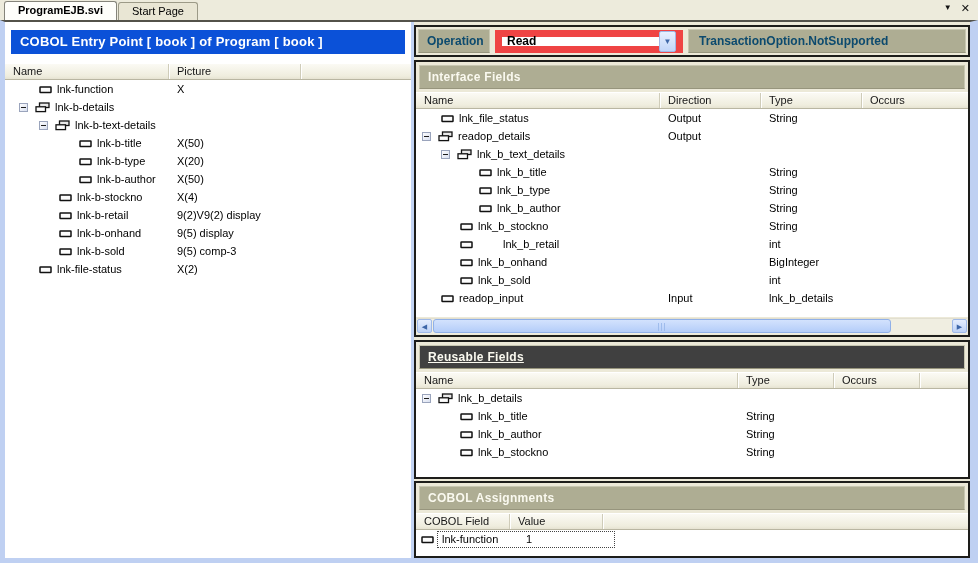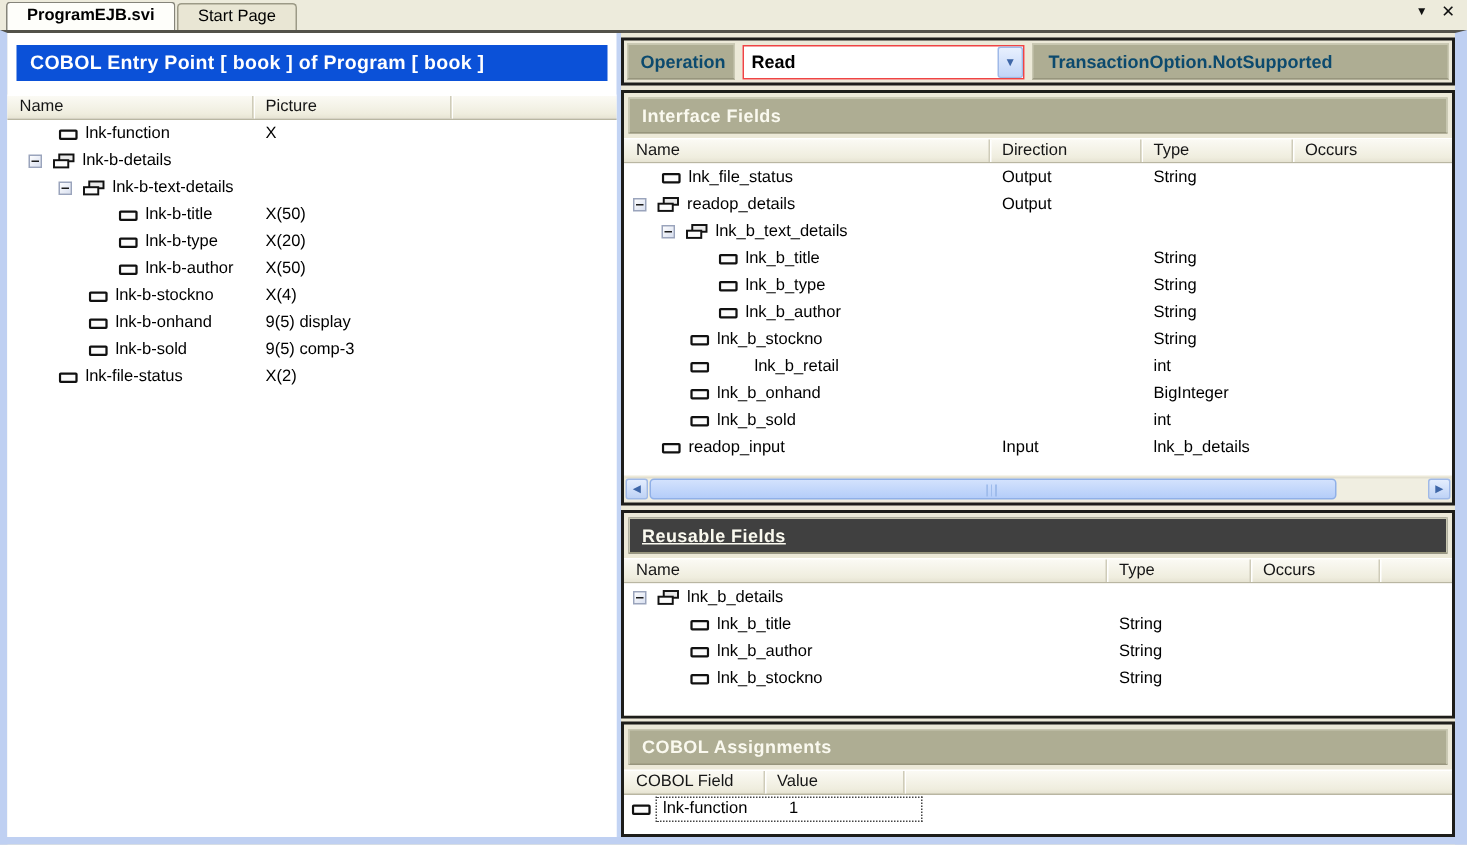--- a/index.html
+++ b/index.html
@@ -49,21 +49,21 @@
   .right-pane { flex:1; display:flex; flex-direction:column; padding-top:3px; }
   .panel { border:2px solid #1D1D1A; background:#ECE9D8; display:flex; flex-direction:column; }
   .khaki-bar { margin:3px; height:24px; flex:none; background:#AEAD93; border:1px solid #C8C7B1; border-bottom-color:#97957D;
                color:#FAF9EF; font-weight:bold; font-size:12px; line-height:22px; padding-left:8px; letter-spacing:0.3px; }
 
   
   .op-bar { height:32px; flex:none; border:2px solid #1D1D1A; background:#ECE9D8; display:flex; align-items:center; padding:2px; gap:5px; margin-bottom:3px; }
   .khaki-box { height:24px; background:#AEAD93; border:1px solid #C8C7B1; border-bottom-color:#97957D;
                color:#0c4a6e; font-weight:bold; font-size:12px; line-height:22px; }
   .op-label { width:72px; padding-left:8px; flex:none; }
-  .combo { width:188px; height:23px; flex:none; background:#FFFFFF; border:1px solid #ef4444; display:flex; align-items:center; }
+  .combo { width:188px; height:23px; flex:none; background:#FFFFFF; border:7px solid #ef4444; display:flex; align-items:center; }
   .combo-text { flex:1; padding-left:5px; font-weight:bold; font-size:12px; color:#000; }
   .combo-btn { width:17px; height:21px; flex:none; background:linear-gradient(180deg,#E8F0FE,#C2D5F8); border:1px solid #9FB9E8;
                border-radius:2px; display:flex; align-items:center; justify-content:center; color:#3E66A8; font-size:8px; }
   .tx-box { flex:1; padding-left:10px; }
 
   
   .if-panel { height:277px; flex:none; }
   .ru-panel { height:139px; flex:none; margin-top:3px; }
   .ca-panel { flex:1; margin-top:2px; }
   .panel .rows { flex:1; }
@@ -183,20 +183,30 @@
               <span class="row-label">lnk-b-stockno</span>
             </div>
             <div class="cell plain" style="width: 132px;">X(4)</div>
             <div class="cell plain" style="flex: 1 1 0%;"></div>
           </div>
           <div class="trow">
             <div class="cell tree-cell" style="width: 164px; padding-left: 54px;">
               <svg width="13" height="9" class="ficon">
                 <rect x="1" y="2" width="11" height="5.5" rx="0.5" fill="#FCFCFC" stroke="#111" stroke-width="1.5"></rect>
               </svg>
+              <span class="row-label">lnk-b-retail</span>
+            </div>
+            <div class="cell plain" style="width: 132px;">9(2)V9(2) display</div>
+            <div class="cell plain" style="flex: 1 1 0%;"></div>
+          </div>
+          <div class="trow">
+            <div class="cell tree-cell" style="width: 164px; padding-left: 54px;">
+              <svg width="13" height="9" class="ficon">
+                <rect x="1" y="2" width="11" height="5.5" rx="0.5" fill="#FCFCFC" stroke="#111" stroke-width="1.5"></rect>
+              </svg>
               <span class="row-label">lnk-b-onhand</span>
             </div>
             <div class="cell plain" style="width: 132px;">9(5) display</div>
             <div class="cell plain" style="flex: 1 1 0%;"></div>
           </div>
           <div class="trow">
             <div class="cell tree-cell" style="width: 164px; padding-left: 54px;">
               <svg width="13" height="9" class="ficon">
                 <rect x="1" y="2" width="11" height="5.5" rx="0.5" fill="#FCFCFC" stroke="#111" stroke-width="1.5"></rect>
               </svg>

